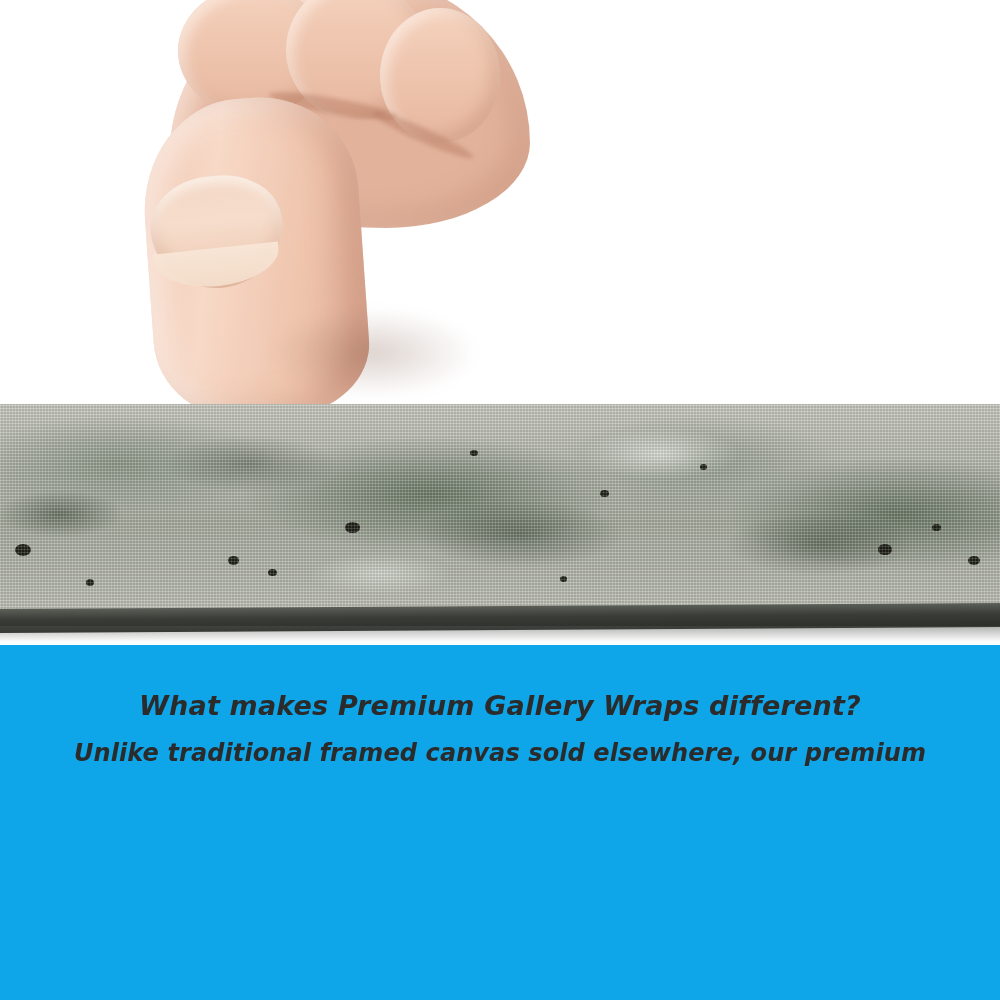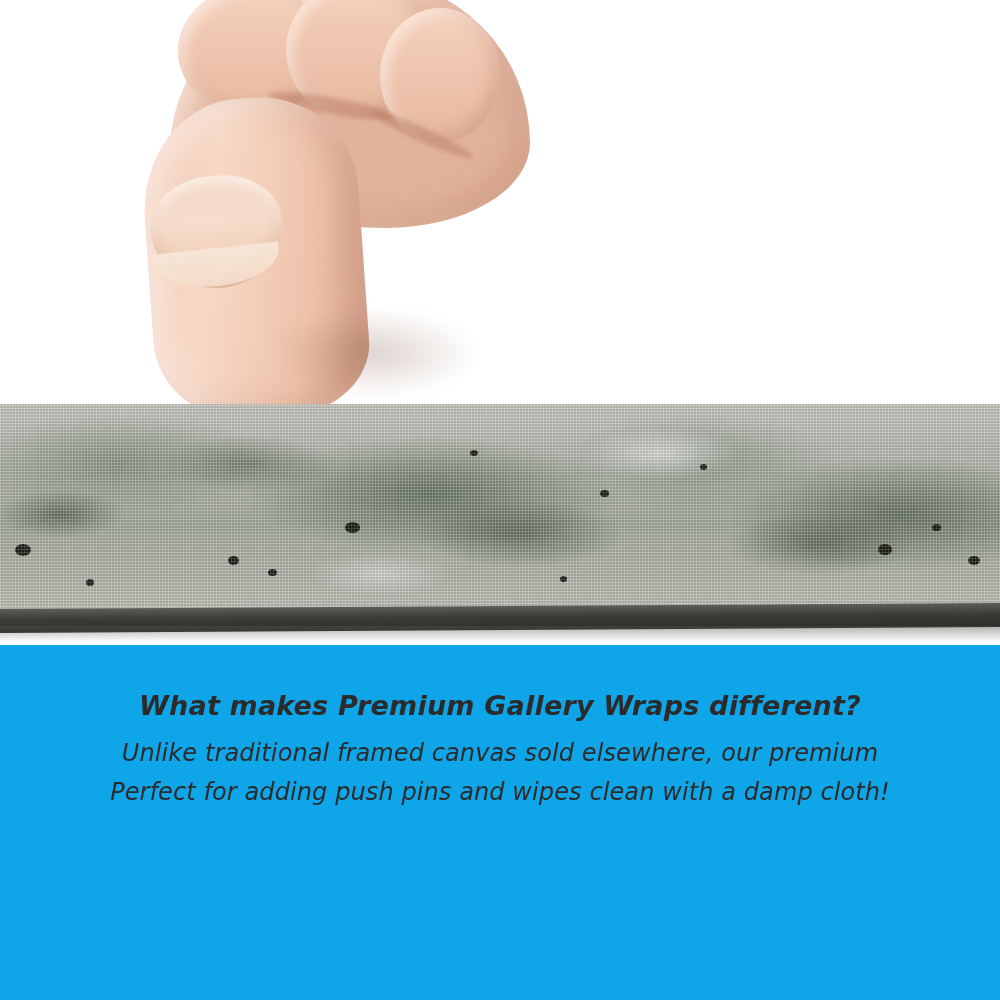--- a/index.html
+++ b/index.html
@@ -188,21 +188,21 @@
     font-style: italic;
   }
   .caption-heading {
     font-size: 27px;
     font-weight: 700;
     letter-spacing: 0.2px;
     margin-bottom: 13px;
   }
   .caption-line {
     font-size: 24px;
-    font-weight: 400;
+    font-weight: 700;
     line-height: 39px;
     letter-spacing: 0.1px;
     text-align: center;
   }
 </style>
 </head>
 <body>
 
 <div class="page">
 
@@ -239,16 +239,15 @@
           <div class="speck" style="left: 470px; top: 46px; width: 8px; height: 6px;"></div>
         </div>
     </div>
     <div class="edge"></div>
     <div class="edge-shadow"></div>
   </div>
 
   <div class="caption">
     <div class="caption-heading">What makes Premium Gallery Wraps different?</div>
     <div class="caption-line">Unlike traditional framed canvas sold elsewhere, our premium</div>
-    <div class="caption-line">Perfect for adding push pins and wipes clean with a damp cloth!</div>
   </div>
 
 </div>
 
 </body></html>

